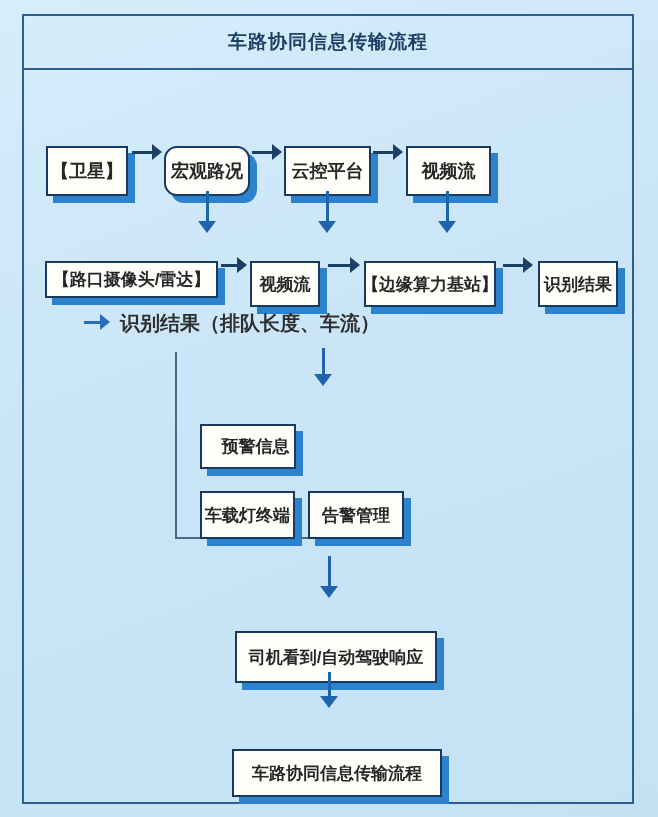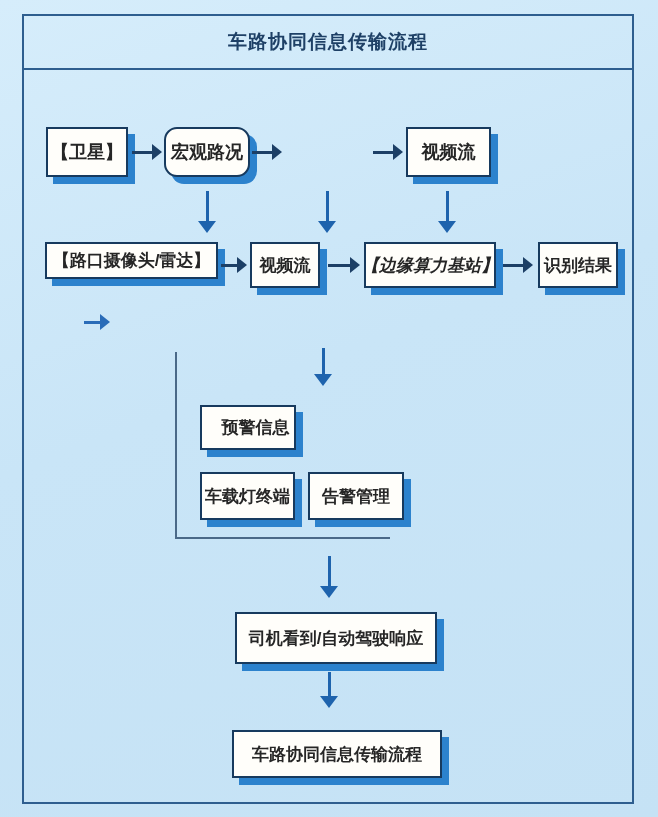--- a/index.html
+++ b/index.html
@@ -31,20 +31,21 @@
   .node{
     position:absolute;
     background:#fffefa;
     border:2px solid #173a5e;
     box-shadow:7px 7px 0 #2c82cd;
     box-sizing:border-box;
     display:flex;align-items:center;justify-content:center;
     font-weight:bold;color:#262626;font-size:17px;
     white-space:nowrap;
     line-height:1;
+    margin-top:19px;
   }
   .node.big{font-size:18px;}
   .annotation{
     position:absolute;
     font-weight:bold;color:#2f2f2f;
     white-space:nowrap;
   }
   
   .h-arrow{position:absolute;height:16px;}
   .h-arrow .shaft{position:absolute;top:6.5px;left:0;right:8px;height:3px;background:#1c3f66;}
@@ -75,20 +76,21 @@
   <div class="node big" style="left:46px;top:127px;width:82px;height:50px;">【卫星】</div>
   <div class="h-arrow" style="left:132px;top:144px;width:30px;">
       <span class="shaft"></span>
       <span class="head"></span>
     </div>
   <div class="node big" style="left:164px;top:127px;width:86px;height:50px;border-radius:13px;">宏观路况</div>
   <div class="h-arrow" style="left:252px;top:144px;width:30px;">
       <span class="shaft"></span>
       <span class="head"></span>
     </div>
+  <div class="node big" style="left:284px;top:127px;width:87px;height:50px;">云控平台</div>
   <div class="h-arrow" style="left:373px;top:144px;width:30px;">
       <span class="shaft"></span>
       <span class="head"></span>
     </div>
   <div class="node big" style="left:406px;top:127px;width:85px;height:50px;">视频流</div>
 
   <div class="v-arrow" style="left:198px;top:191px;height:42px;">
       <span class="shaft"></span>
       <span class="head"></span>
     </div>
@@ -104,31 +106,32 @@
   <div class="node" style="left:45px;top:242px;width:173px;height:37px;">【路口摄像头/雷达】</div>
   <div class="h-arrow" style="left:221px;top:257px;width:26px;">
       <span class="shaft"></span>
       <span class="head"></span>
     </div>
   <div class="node" style="left:250px;top:242px;width:70px;height:46px;">视频流</div>
   <div class="h-arrow" style="left:328px;top:257px;width:32px;">
       <span class="shaft"></span>
       <span class="head"></span>
     </div>
-  <div class="node" style="left:364px;top:242px;width:132px;height:46px;font-style:italic;">【边缘算力基站】</div>
+  <div class="node" style="left:364px;top:242px;width:132px;height:46px;">【边缘算力基站】</div>
   <div class="h-arrow" style="left:503px;top:257px;width:30px;">
       <span class="shaft"></span>
       <span class="head"></span>
     </div>
   <div class="node" style="left:538px;top:242px;width:80px;height:46px;">识别结果</div>
 
   <div class="h-arrow blue" style="left:84px;top:314px;width:26px;">
       <span class="shaft"></span>
       <span class="head"></span>
     </div>
+  <div class="annotation" style="left:120px;top:310px;font-size:20px;">识别结果（排队长度、车流）</div>
 
   <div class="conn-v" style="left:175px;top:352px;height:187px;"></div>
   <div class="conn-h" style="left:175px;top:537px;width:215px;"></div>
 
   <div class="v-arrow" style="left:314px;top:348px;height:38px;">
       <span class="shaft"></span>
       <span class="head"></span>
     </div>
 
   <div class="node" style="left:200px;top:405px;width:96px;height:45px;padding-left:15px;">预警信息</div>

